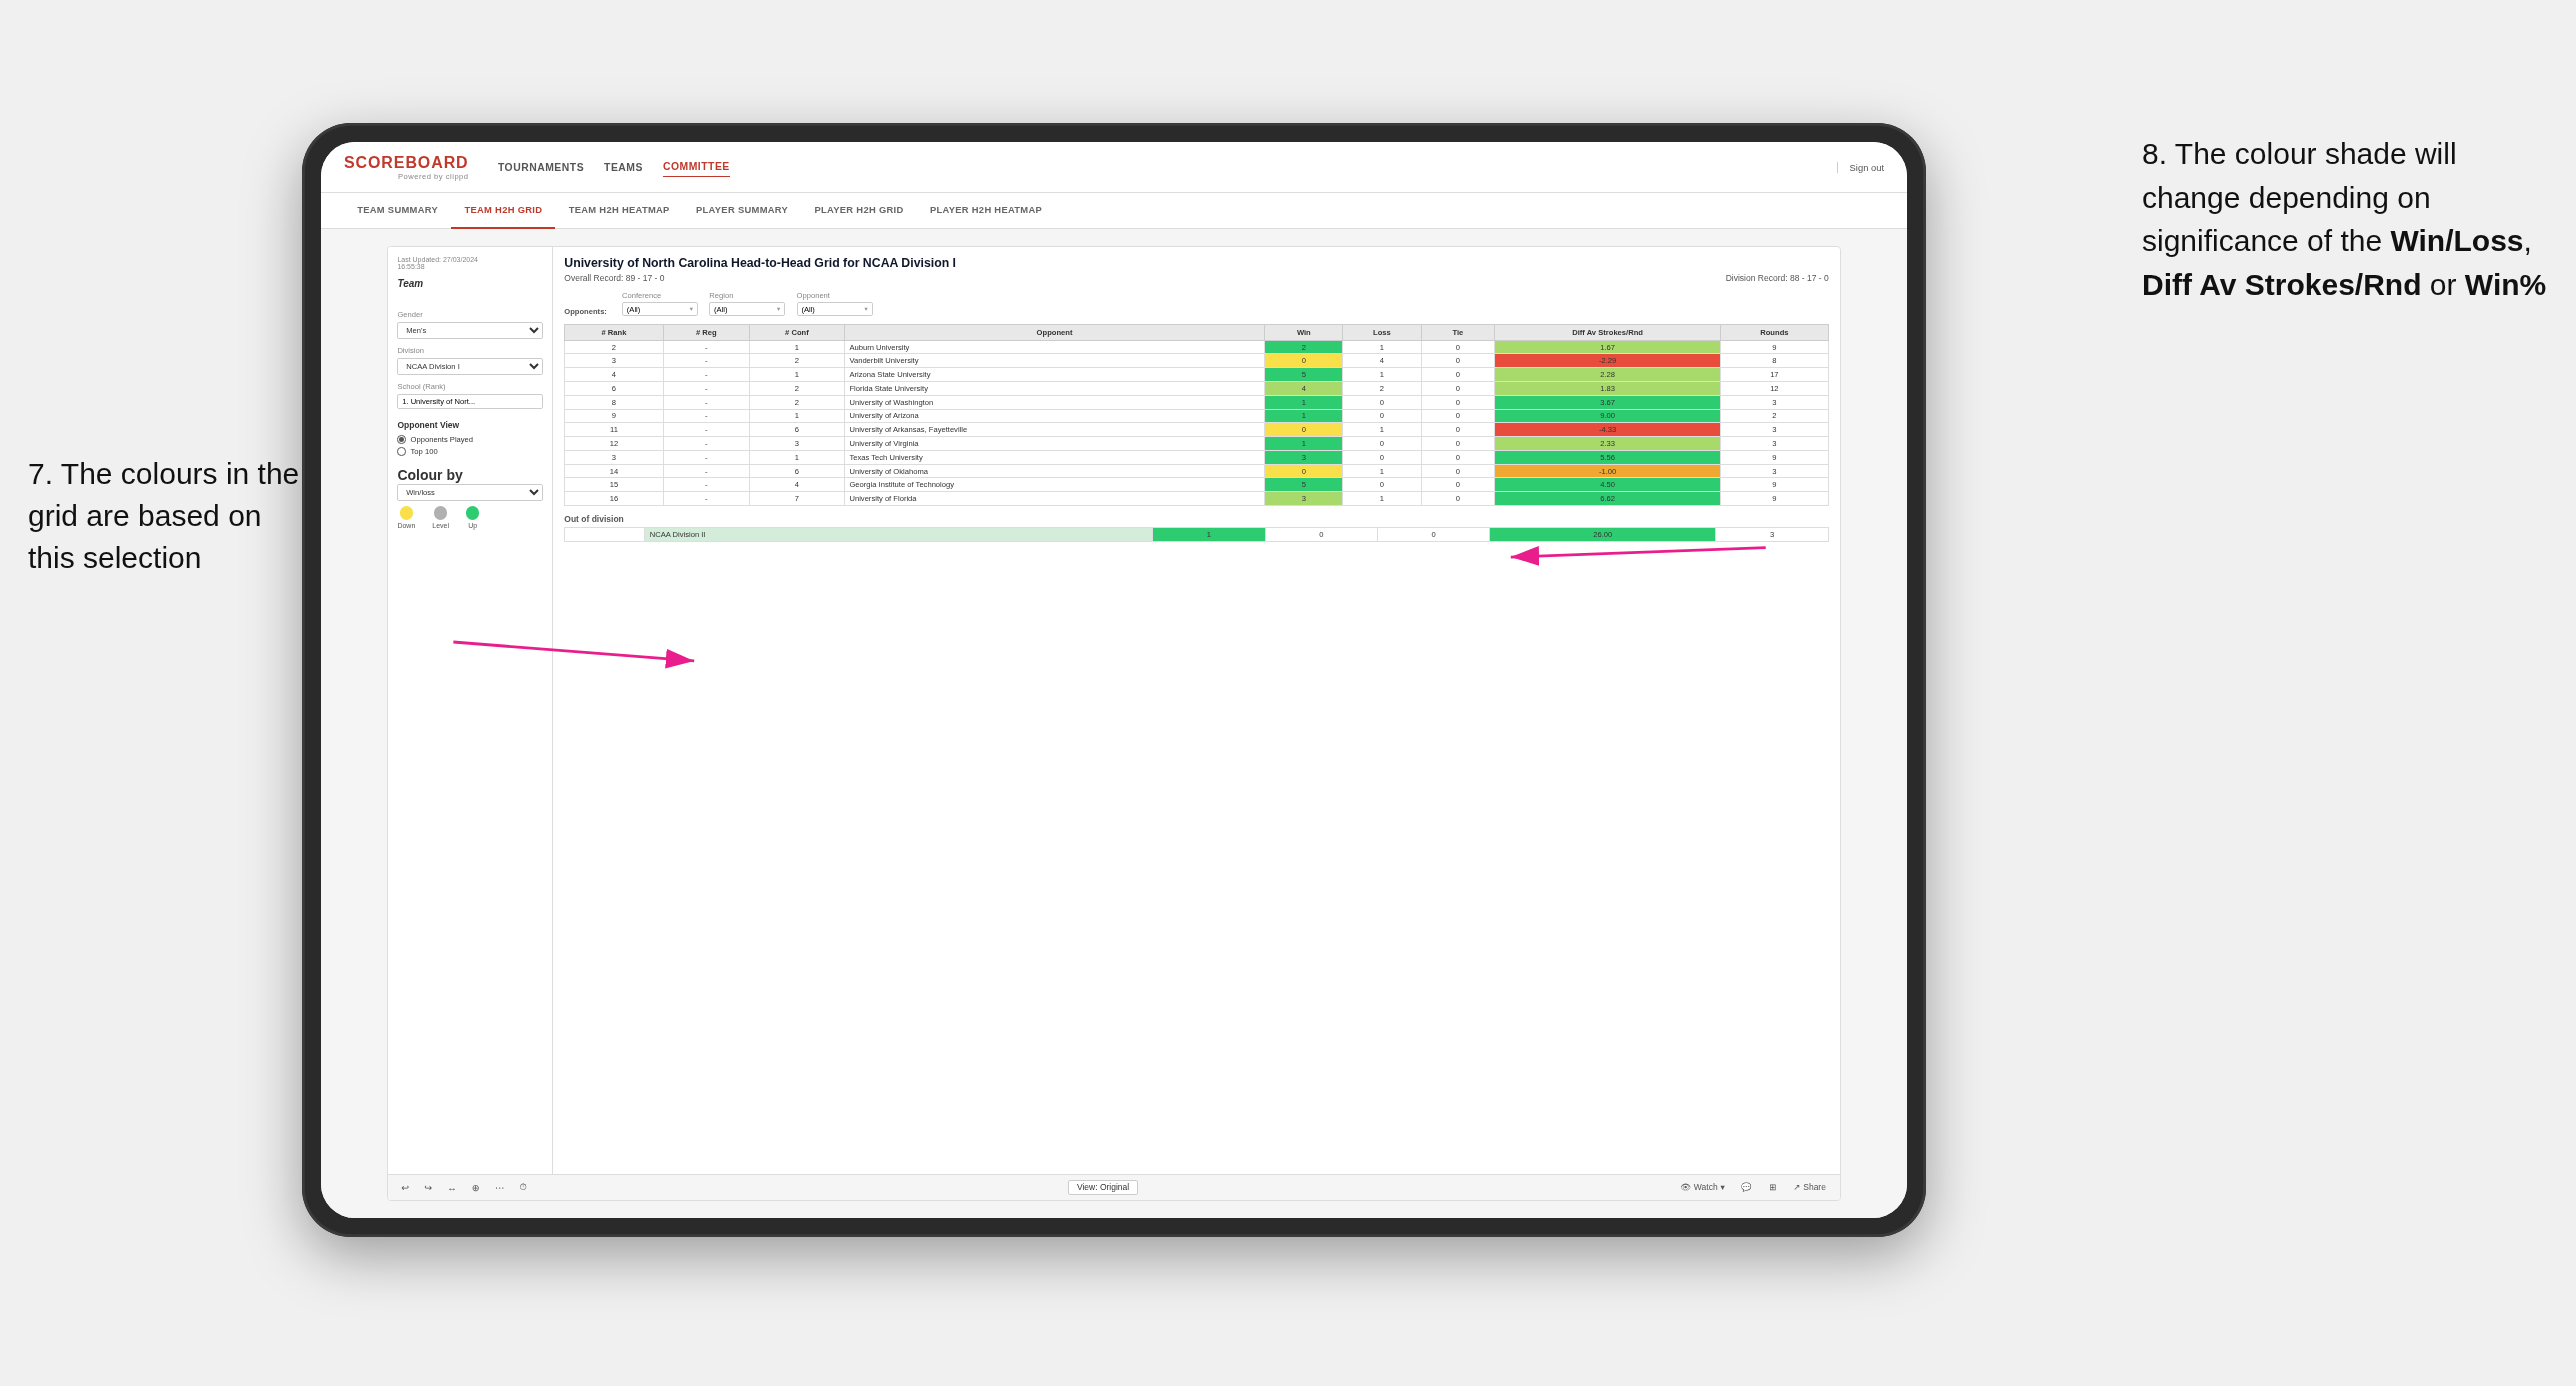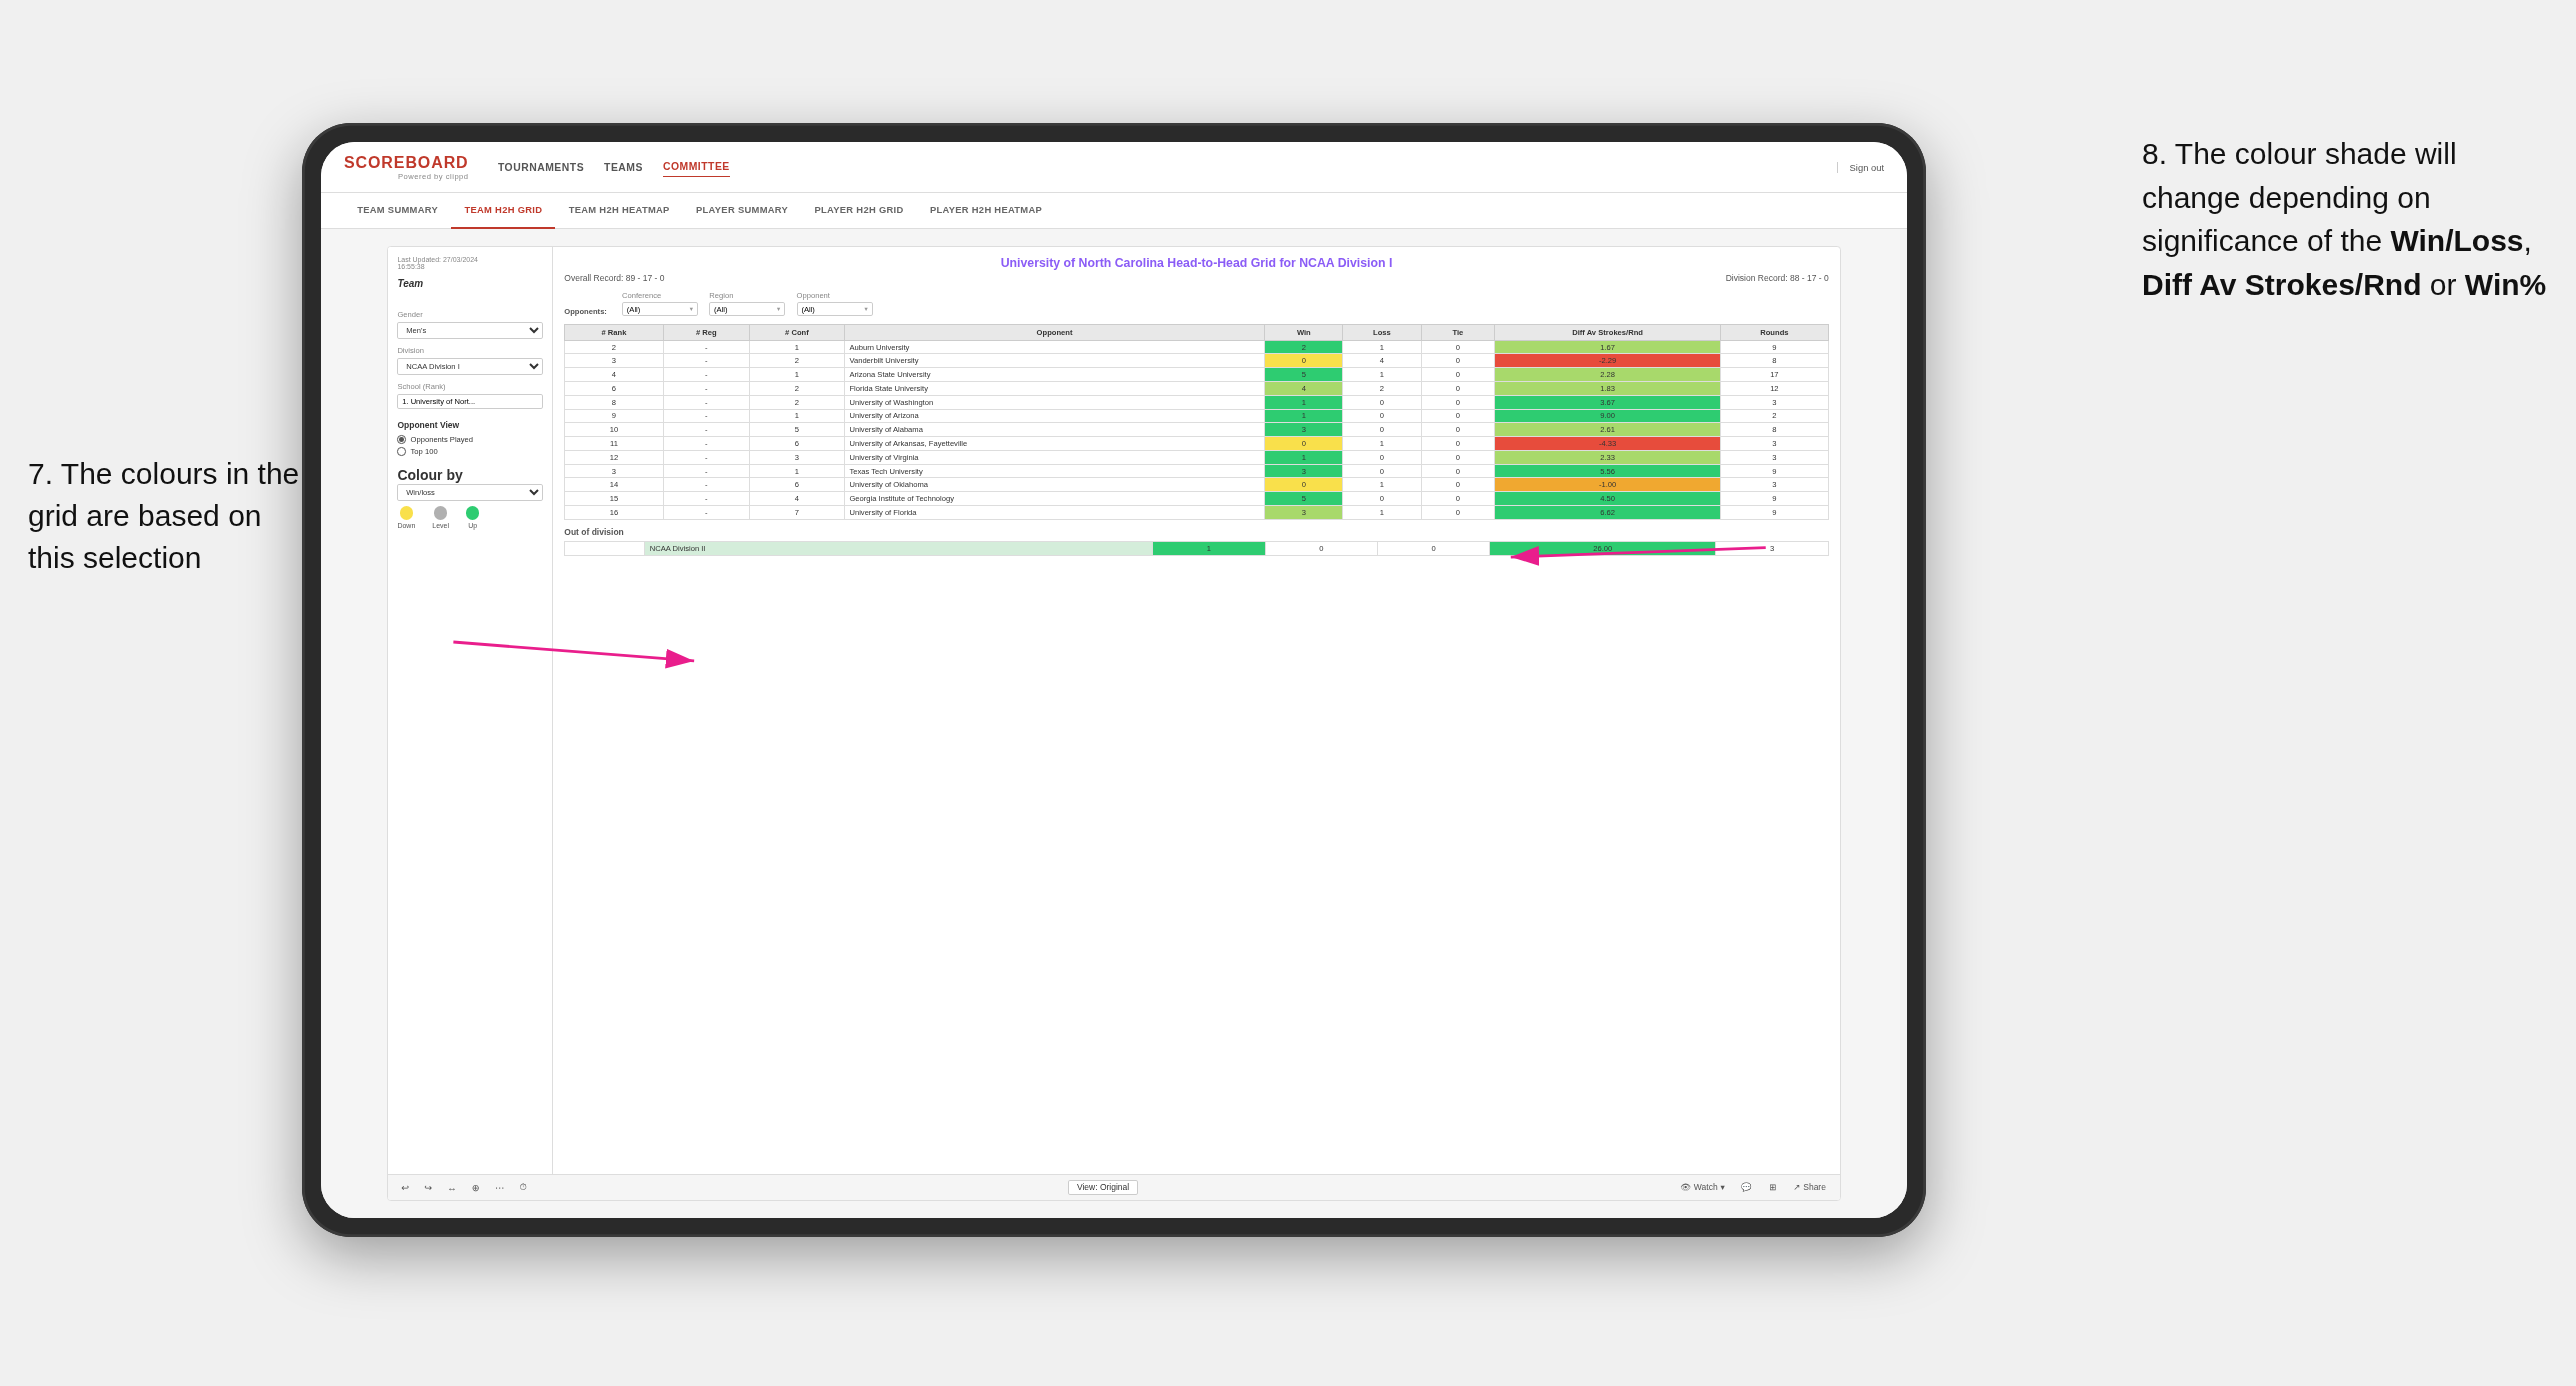--- a/index.html
+++ b/index.html
@@ -283,23 +283,23 @@
     
     .grid-area {
       flex: 1;
       padding: 9.4px 11.3px;
       overflow: auto;
       font-size: 8.5px;
     }
     .grid-title {
       font-size: 12.3px;
       font-weight: 700;
-      color: #8b5cf6;
+      color: #0f172a;
       margin-bottom: 2.8px;
-      text-align: center;
+      text-align: left;
     }
     .grid-records {
       font-size: 8.5px;
       color: #555;
       margin-bottom: 7.6px;
       display: flex;
       justify-content: space-between;
     }
 
     
@@ -641,31 +641,20 @@
         <td>-</td>
         <td>1</td>
         <td class="td-left">University of Arizona</td>
         <td class="cell-green-dark">1</td>
         <td>0</td>
         <td>0</td>
         <td class="cell-green-dark">9.00</td>
         <td>2</td>
       </tr>
                   <tr>
-        <td>10</td>
-        <td>-</td>
-        <td>5</td>
-        <td class="td-left">University of Alabama</td>
-        <td class="cell-green-dark">3</td>
-        <td>0</td>
-        <td>0</td>
-        <td class="cell-green-mid">2.61</td>
-        <td>8</td>
-      </tr>
-                  <tr>
         <td>11</td>
         <td>-</td>
         <td>6</td>
         <td class="td-left">University of Arkansas, Fayetteville</td>
         <td class="cell-yellow">0</td>
         <td>1</td>
         <td>0</td>
         <td class="cell-red">-4.33</td>
         <td>3</td>
       </tr>

